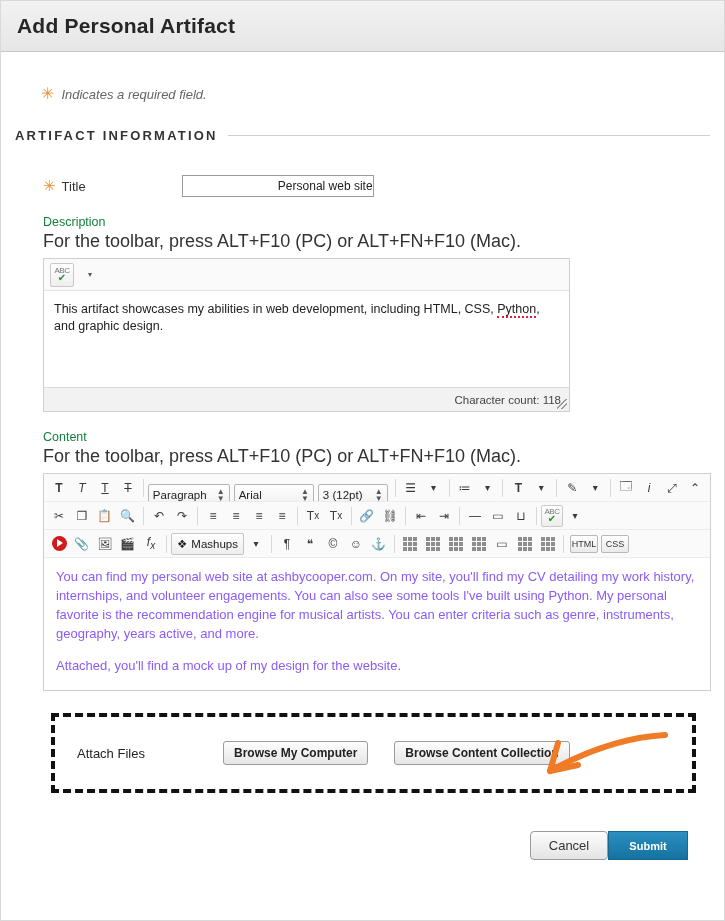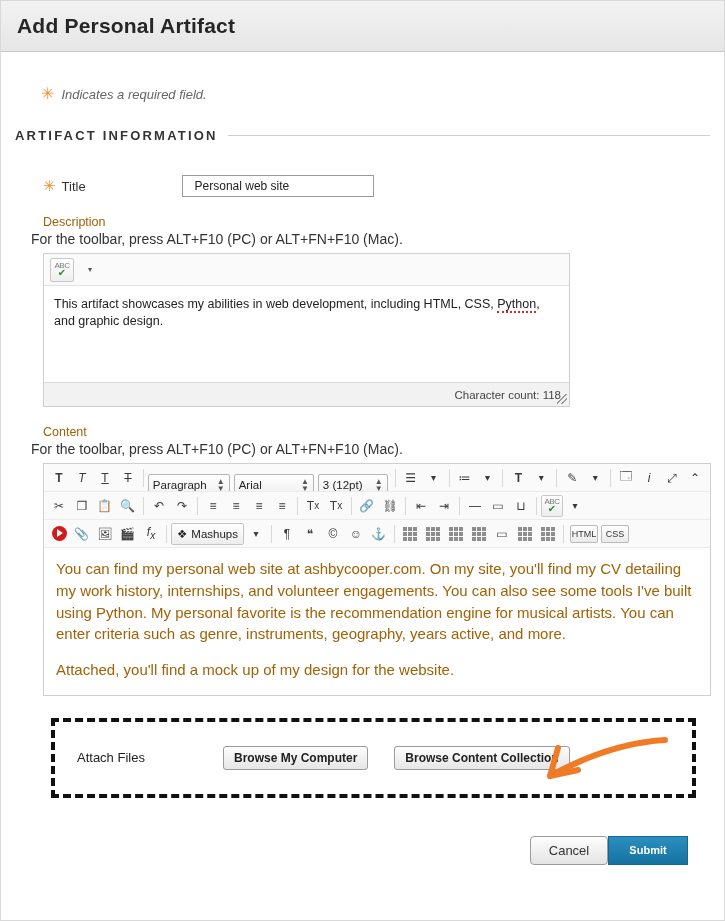--- a/index.html
+++ b/index.html
@@ -81,34 +81,35 @@
   .field-row .flabel {
     font-size: 13px;
     color: #333;
     width: 120px;
   }
   input.text-input {
     width: 192px;
     height: 22px;
     border: 1px solid #9a9a9a;
     font-size: 12px;
-    padding: 2px 12px;
+    padding: 2px 0;
     color: #222;
     font-family: "Liberation Sans", sans-serif;
+    text-align: right;
   }
   
   .sub-label {
     margin-left: 28px;
     margin-top: 18px;
     font-size: 12.5px;
-    color: #a16207;
+    color: #15803d;
   }
   .sub-help {
-    margin-left: 16px;
-    font-size: 14px;
+    margin-left: 28px;
+    font-size: 18px;
     color: #333;
     margin-top: 2px;
   }
   
   .editor-box {
     margin-left: 28px;
     margin-top: 6px;
     width: 527px;
     border: 1px solid #cfcfcf;
     background: #fff;
@@ -254,23 +255,23 @@
   }
   .grid-glyph {
     display: inline-grid;
     grid-template-columns: repeat(3, 4px);
     grid-template-rows: repeat(3, 4px);
     gap: 1px;
   }
   .grid-glyph i { background: #8e8e8e; display:block; }
   .content-area {
     padding: 10px 12px 14px 12px;
-    font-size: 15px;
+    font-size: 13px;
     line-height: 1.45;
-    color: #a16207;
+    color: #8b5cf6;
     min-height: 110px;
   }
   .content-area p { margin: 0 0 14px 0; }
   .content-area p:last-child { margin-bottom: 0; }
   .content-status {
     height: 24px;
     background: #f2f2f2;
     border-top: 1px solid #dcdcdc;
     display: flex;
     align-items: center;

